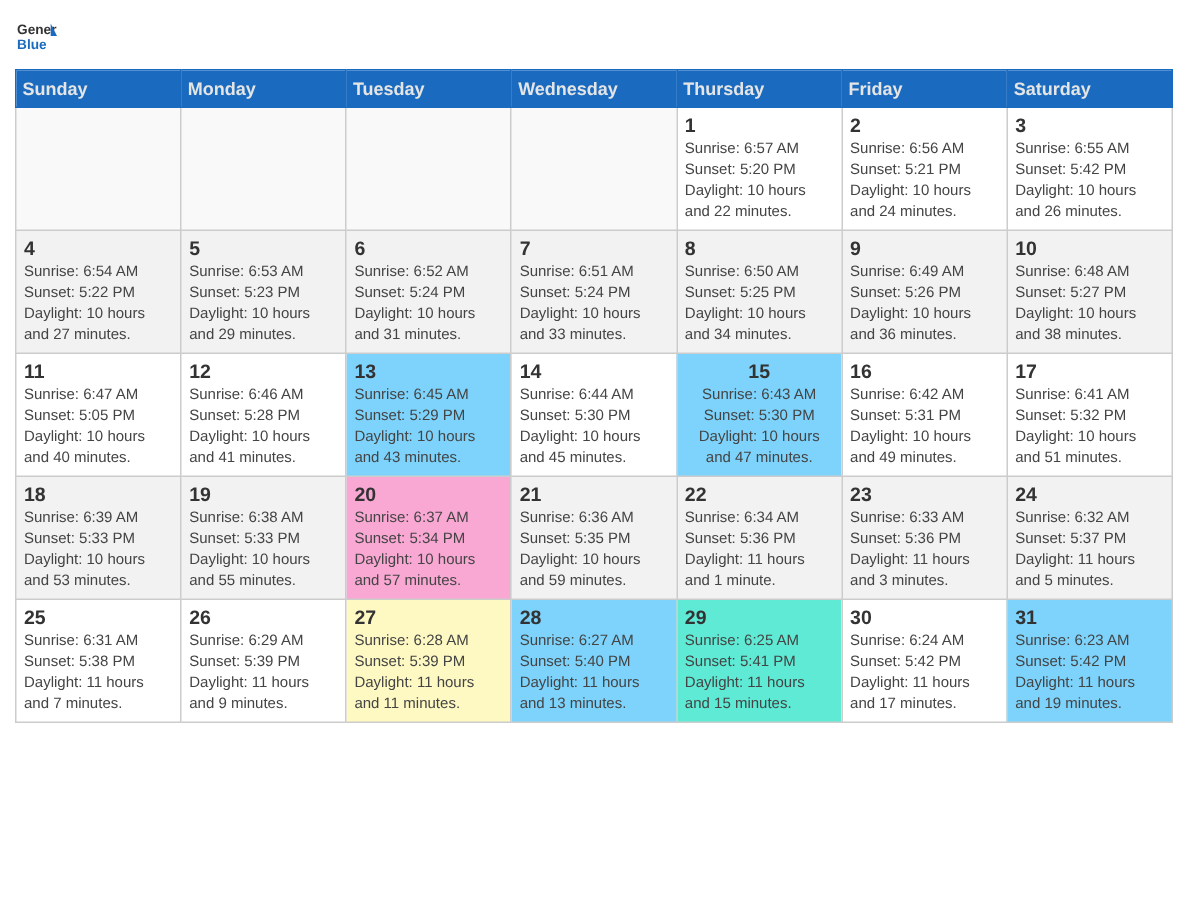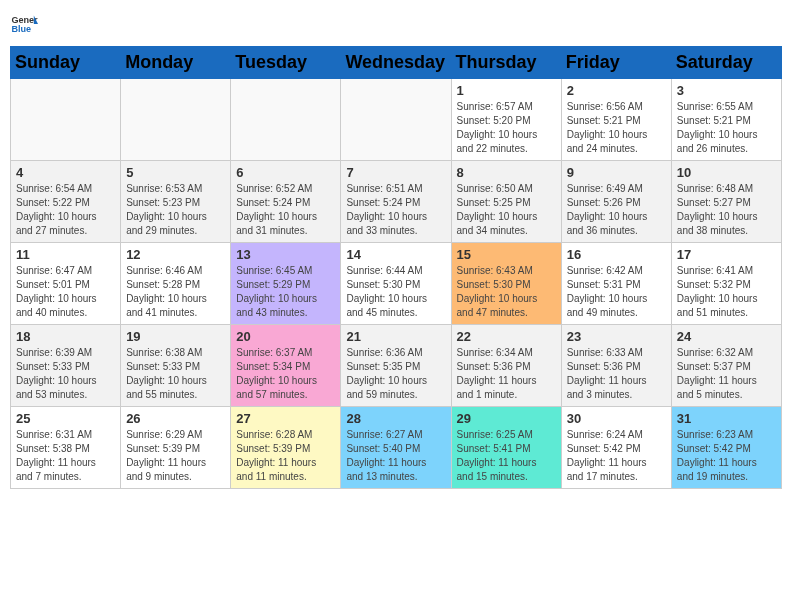--- a/index.html
+++ b/index.html
@@ -38,22 +38,22 @@
       font-size: 14px;
       color: #555;
     }
     .calendar {
       width: 100%;
       border-collapse: collapse;
       border: 1px solid #ccc;
     }
     .calendar th {
       background-color: #1a6bbf;
-      color: #000000;
-      font-size: 18px;
+      color: #e5e5e5;
+      font-size: 12px;
       font-weight: bold;
       padding: 5px 4px;
       text-align: left;
       border: 1px solid #1a6bbf;
     }
     .calendar td {
       vertical-align: top;
       padding: 4px 5px;
       border: 1px solid #ccc;
       font-size: 10.5px;
@@ -130,21 +130,21 @@
         <td style="background-color: rgb(255, 255, 255);">
           <div class="day-num">2</div>
           <div class="day-info" style="white-space: pre-line;">Sunrise: 6:56 AM
 Sunset: 5:21 PM
 Daylight: 10 hours
 and 24 minutes.</div>
         </td>
         <td style="background-color: rgb(255, 255, 255);">
           <div class="day-num">3</div>
           <div class="day-info" style="white-space: pre-line;">Sunrise: 6:55 AM
-Sunset: 5:21 PM
+Sunset: 5:42 PM
 Daylight: 10 hours
 and 26 minutes.</div>
         </td>
       </tr>
       <tr>
         <td style="background-color: rgb(242, 242, 242);">
           <div class="day-num">4</div>
           <div class="day-info" style="white-space: pre-line;">Sunrise: 6:54 AM
 Sunset: 5:22 PM
 Daylight: 10 hours
@@ -190,46 +190,46 @@
           <div class="day-info" style="white-space: pre-line;">Sunrise: 6:48 AM
 Sunset: 5:27 PM
 Daylight: 10 hours
 and 38 minutes.</div>
         </td>
       </tr>
       <tr>
         <td style="background-color: rgb(255, 255, 255);">
           <div class="day-num">11</div>
           <div class="day-info" style="white-space: pre-line;">Sunrise: 6:47 AM
-Sunset: 5:01 PM
+Sunset: 5:05 PM
 Daylight: 10 hours
 and 40 minutes.</div>
         </td>
         <td style="background-color: rgb(255, 255, 255);">
           <div class="day-num">12</div>
           <div class="day-info" style="white-space: pre-line;">Sunrise: 6:46 AM
 Sunset: 5:28 PM
 Daylight: 10 hours
 and 41 minutes.</div>
         </td>
-        <td style="background-color: #c4b5fd;">
+        <td style="background-color: #7dd3fc;">
           <div class="day-num">13</div>
           <div class="day-info" style="white-space: pre-line;">Sunrise: 6:45 AM
 Sunset: 5:29 PM
 Daylight: 10 hours
 and 43 minutes.</div>
         </td>
         <td style="background-color: rgb(255, 255, 255);">
           <div class="day-num">14</div>
           <div class="day-info" style="white-space: pre-line;">Sunrise: 6:44 AM
 Sunset: 5:30 PM
 Daylight: 10 hours
 and 45 minutes.</div>
         </td>
-        <td style="background-color: #fdba74;">
+        <td style="background-color: #7dd3fc; text-align: center;">
           <div class="day-num">15</div>
           <div class="day-info" style="white-space: pre-line;">Sunrise: 6:43 AM
 Sunset: 5:30 PM
 Daylight: 10 hours
 and 47 minutes.</div>
         </td>
         <td style="background-color: rgb(255, 255, 255);">
           <div class="day-num">16</div>
           <div class="day-info" style="white-space: pre-line;">Sunrise: 6:42 AM
 Sunset: 5:31 PM

